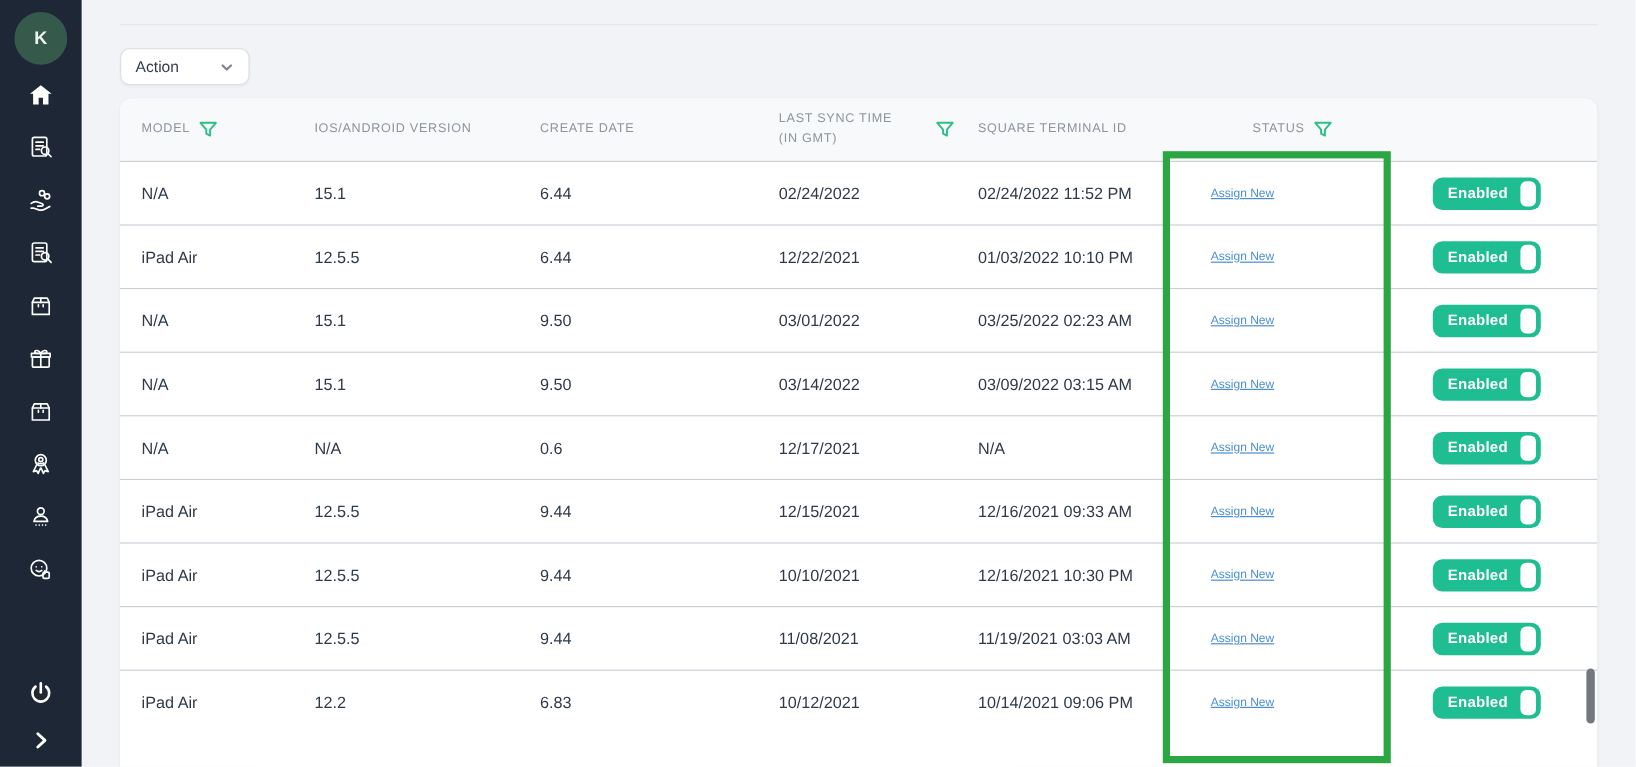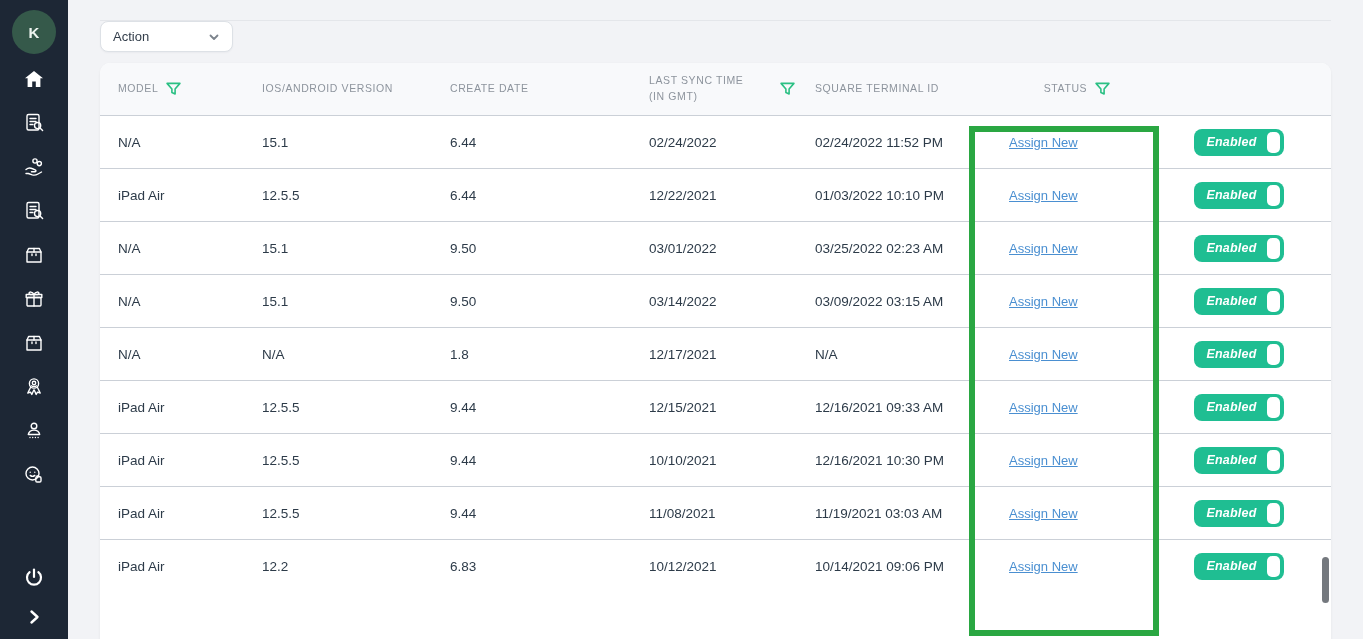--- a/index.html
+++ b/index.html
@@ -27,21 +27,21 @@
   .icon-btn { width:24px; height:24px; display:flex; align-items:center; justify-content:center; cursor:pointer; }
   .icon-btn svg { stroke:#ffffff; fill:none; stroke-width:1.4; stroke-linecap:round; stroke-linejoin:round; }
   .sidebar-bottom { position:absolute; left:0; right:0; bottom:10px; display:flex; flex-direction:column; align-items:center; gap:15px; }
 
   
   .main { position:absolute; left:68px; top:0; right:0; bottom:0; padding:0 32px; }
   .page-title { font-size:19px; font-weight:bold; color:#3d4b5c; letter-spacing:.3px; padding-top:34px; }
   .title-divider { height:1px; background:#e4e6ea; margin-top:20px; }
 
   .action-select {
-    margin-top:0; width:133px; height:31px; background:#ffffff;
+    margin-top:19px; width:108px; height:31px; background:#ffffff;
     border:1px solid #dde1e6; border-radius:8px;
     display:flex; align-items:center; justify-content:space-between;
     padding:0 12px; cursor:pointer; box-shadow:0 1px 2px rgba(20,30,40,.04);
   }
   .action-select .lbl { font-size:13px; color:#323d4a; }
   .action-select svg { stroke:#7c838c; fill:none; stroke-width:1.8; stroke-linecap:round; stroke-linejoin:round; }
 
   
   .card {
     margin-top:11px; background:#ffffff; border-radius:10px;
@@ -62,22 +62,22 @@
     line-height:1.5;
   }
   .th.c5 { align-items:center;gap:36px; }
   .th.c7 { justify-content:center; padding-right:14px;align-items:center; }
   .filter-icon { cursor:pointer; display:flex; align-items:center; }
   .filter-icon svg { stroke:#2cc084; fill:none; stroke-width:1.7; stroke-linejoin:round; }
   .th.c5 .th-label span { display:block; }
 
   .tbody .trow { height:53px; border-top:1px solid #cbd0d7; }
   .td { display:flex; align-items:center; font-size:13.5px; color:#2d3b49; }
-  .td.c7 { justify-content:center; padding-right:14px;font-style:italic; }
-  .assign-link { color:#4a8fd1; text-decoration:underline; cursor:pointer; font-size:13px; }
+  .td.c7 { justify-content:center; padding-right:14px; }
+  .assign-link { color:#4a8fd1; text-decoration:underline; cursor:pointer; font-size:10px; }
 
   .status-toggle {
     width:90px; height:27px; background:#1fbe92; border-radius:8px;
     position:relative; cursor:pointer; display:flex; align-items:center;
   }
   .status-toggle .st-label {
     color:#ffffff; font-size:12.5px; font-weight:bold; letter-spacing:.2px;
     flex:1; text-align:center; padding-right:14px;
   }
   .status-toggle .knob {
@@ -307,21 +307,21 @@
     <div class="td c7">
       <div class="status-toggle">
         <span class="st-label">Enabled</span>
         <span class="knob"></span>
       </div>
     </div>
   </div>
         <div class="trow">
     <div class="td c1">N/A</div>
     <div class="td c2">N/A</div>
-    <div class="td c3">1.8</div>
+    <div class="td c3">0.6</div>
     <div class="td c4">12/17/2021</div>
     <div class="td c5">N/A</div>
     <div class="td c6">
       <a class="assign-link">Assign New</a>
     </div>
     <div class="td c7">
       <div class="status-toggle">
         <span class="st-label">Enabled</span>
         <span class="knob"></span>
       </div>

